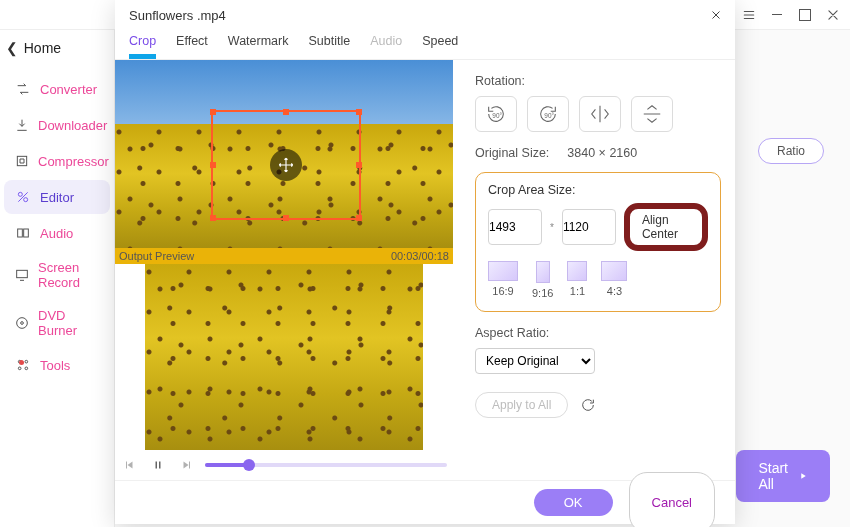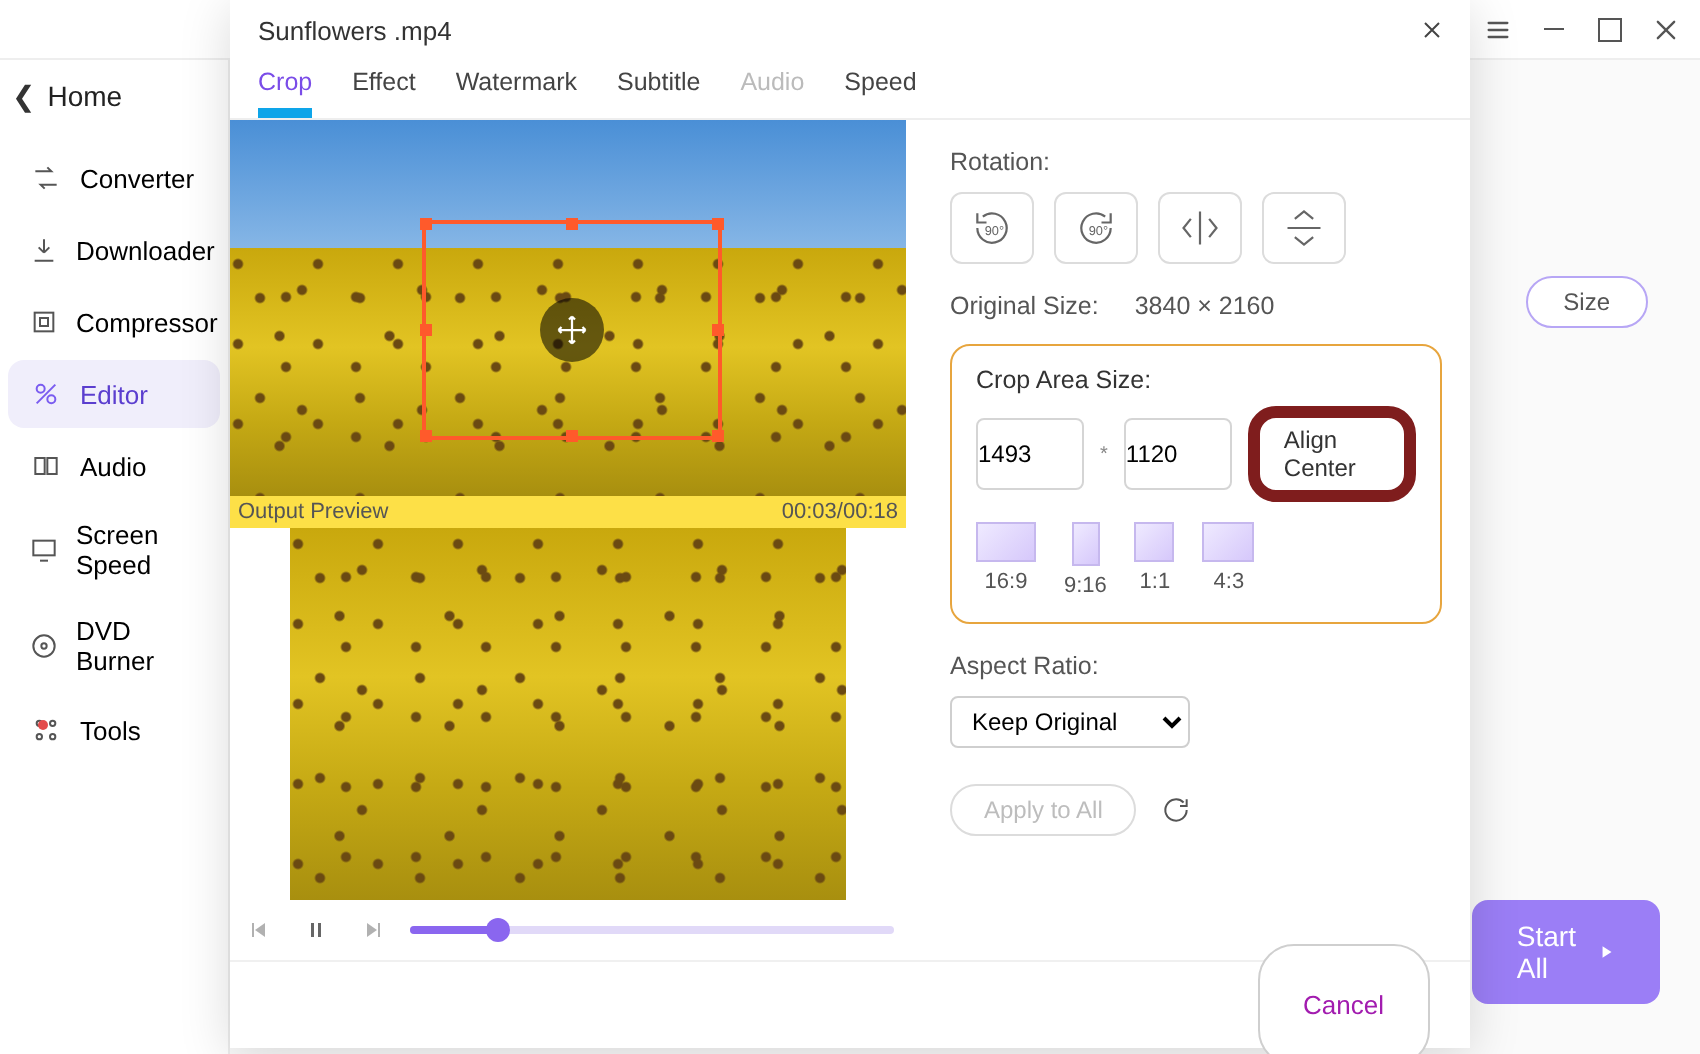--- a/index.html
+++ b/index.html
@@ -10,21 +10,21 @@
   .main-titlebar { position: absolute; top: 0; right: 0; left: 0; height: 30px; display: flex; align-items: center; justify-content: flex-end; gap: 10px; padding: 0 8px; background: #fff; border-bottom: 1px solid #eee; }
   .titlebar-icon { width: 18px; height: 18px; display: flex; align-items: center; justify-content: center; color: #555; cursor: pointer; }
   .win-min::before { content: ""; width: 10px; border-top: 1.5px solid #555; display: block; }
   .win-max::before { content: ""; width: 10px; height: 10px; border: 1.5px solid #555; display: block; }
   .win-close svg, .main-titlebar .titlebar-icon svg { width: 14px; height: 14px; stroke: #555; }
 
   
   .sidebar { position: absolute; top: 30px; left: 0; width: 115px; bottom: 0; background: #fff; border-right: 1px solid #eee; padding-top: 6px; }
   .sidebar .back-row { display: flex; align-items: center; gap: 6px; padding: 4px 10px 14px 6px; color: #222; font-size: 14px; cursor: pointer; }
   .back-arrow { font-size: 14px; color: #333; }
-  .side-item { display: flex; align-items: center; gap: 8px; padding: 8px 10px; font-size: 13px; color: #000000; cursor: pointer; border-radius: 8px; margin: 2px 4px; }
+  .side-item { display: flex; align-items: center; gap: 8px; padding: 8px 10px; font-size: 13px; color: #ec4899; cursor: pointer; border-radius: 8px; margin: 2px 4px; }
   .side-item.active { background: #f0eefb; color: #5b3ecf; }
   .side-icon { width: 18px; height: 18px; display: flex; align-items: center; justify-content: center; }
   .side-icon svg { width: 16px; height: 16px; stroke: #555; fill: none; stroke-width: 1.5; }
   .side-item.active .side-icon svg { stroke: #7a5cf0; }
   .red-dot::after { content: ""; width:5px; height:5px; background:#e34b4b; border-radius:50%; position:absolute; margin-left:-4px; margin-top:-6px; }
 
   
   .right-pane { position: absolute; top: 30px; right: 0; width: 110px; bottom: 0; background: #fafafa; }
   .save-btn { position: absolute; top: 108px; right: 26px; border: 1px solid #b7a6f5; border-radius: 18px; padding: 5px 18px; font-size: 12px; color: #555; cursor: pointer; background: #fff; }
   .startall-btn { position: absolute; bottom: 25px; right: 20px; background: #9b7ef6; color: #fff; border-radius: 8px; padding: 10px 22px; font-size: 14px; cursor: pointer; display:flex; align-items:center; gap:6px; }
@@ -60,21 +60,21 @@
   }
   .pane.lower .field { top:0; }
 
   .crop-rect { position:absolute; border:2px solid #ff5a2b; top:50px; left:96px; width:150px; height:110px; }
   .crop-handle { position:absolute; width:6px; height:6px; background:#ff5a2b; }
   .h-tl{top:-3px;left:-3px}.h-tr{top:-3px;right:-3px}.h-bl{bottom:-3px;left:-3px}.h-br{bottom:-3px;right:-3px}
   .h-t{top:-3px;left:calc(50% - 3px)}.h-b{bottom:-3px;left:calc(50% - 3px)}.h-l{left:-3px;top:calc(50% - 3px)}.h-r{right:-3px;top:calc(50% - 3px)}
   .move-cursor { position:absolute; top:calc(50% - 16px); left:calc(50% - 16px); width:32px; height:32px; background:rgba(0,0,0,0.55); border-radius:50%; display:flex; align-items:center; justify-content:center; }
   .move-cursor svg { width:18px; height:18px; stroke:#fff; fill:none; stroke-width:1.5; }
 
-  .preview-label { display:flex; justify-content:space-between; padding:2px 4px; font-size:11px; color:#555; background:#fde047; }
+  .preview-label { display:flex; justify-content:space-between; padding:2px 4px; font-size:11px; color:#555; background:#eab308; }
 
   .playbar { height:30px; display:flex; align-items:center; gap:10px; padding:0 6px; }
   .play-btn { width:18px; height:18px; display:flex; align-items:center; justify-content:center; cursor:pointer; opacity:0.5; }
   .play-btn.pause { opacity:1; }
   .play-btn svg { width:12px; height:12px; fill:#666; }
   .slider { flex:1; height:4px; background:#e1d9f8; border-radius:2px; position:relative; }
   .slider-fill { position:absolute; left:0; top:0; bottom:0; width:18%; background:#8a66ef; border-radius:2px; }
   .slider-thumb { position:absolute; left:18%; top:-4px; width:12px; height:12px; border-radius:50%; background:#8a66ef; transform:translateX(-50%); }
 
   
@@ -174,21 +174,21 @@
         </span>
       <span>Audio</span>
     </div>
     <div class="side-item">
       <span class="side-icon">
           <svg viewBox="0 0 24 24">
             <rect x="4" y="5" width="16" height="11"></rect>
             <path d="M9 20h6"></path>
           </svg>
         </span>
-      <span>Screen Speed</span>
+      <span>Screen Record</span>
     </div>
     <div class="side-item">
       <span class="side-icon">
           <svg viewBox="0 0 24 24">
             <circle cx="12" cy="12" r="8"></circle>
             <circle cx="12" cy="12" r="2"></circle>
           </svg>
         </span>
       <span>DVD Burner</span>
     </div>
@@ -199,21 +199,21 @@
             <circle cx="17" cy="7" r="2"></circle>
             <circle cx="7" cy="17" r="2"></circle>
             <circle cx="17" cy="17" r="2"></circle>
           </svg>
         </span>
       <span>Tools</span>
     </div>
   </div>
 
   <div class="right-pane">
-    <div class="save-btn">Size</div>
+    <div class="save-btn">Ratio</div>
     <div class="startall-btn">
       <span>Start All</span>
       <svg viewBox="0 0 24 24">
           <path d="M8 5v14l11-7z"></path>
         </svg>
     </div>
   </div>
 </div>
 
 <div class="dialog">
@@ -358,15 +358,16 @@
       <div class="apply-row">
         <div class="apply-btn">Apply to All</div>
         <span class="refresh-ic"><svg viewBox="0 0 24 24">
               <path d="M20 12a8 8 0 1 1-2.3-5.6M20 4v5h-5"></path>
             </svg></span>
       </div>
     </div>
   </div>
 
   <div class="dlg-footer">
+    <div class="ok-btn">OK</div>
     <div class="cancel-btn">Cancel</div>
   </div>
 </div>
 
 </body></html>

